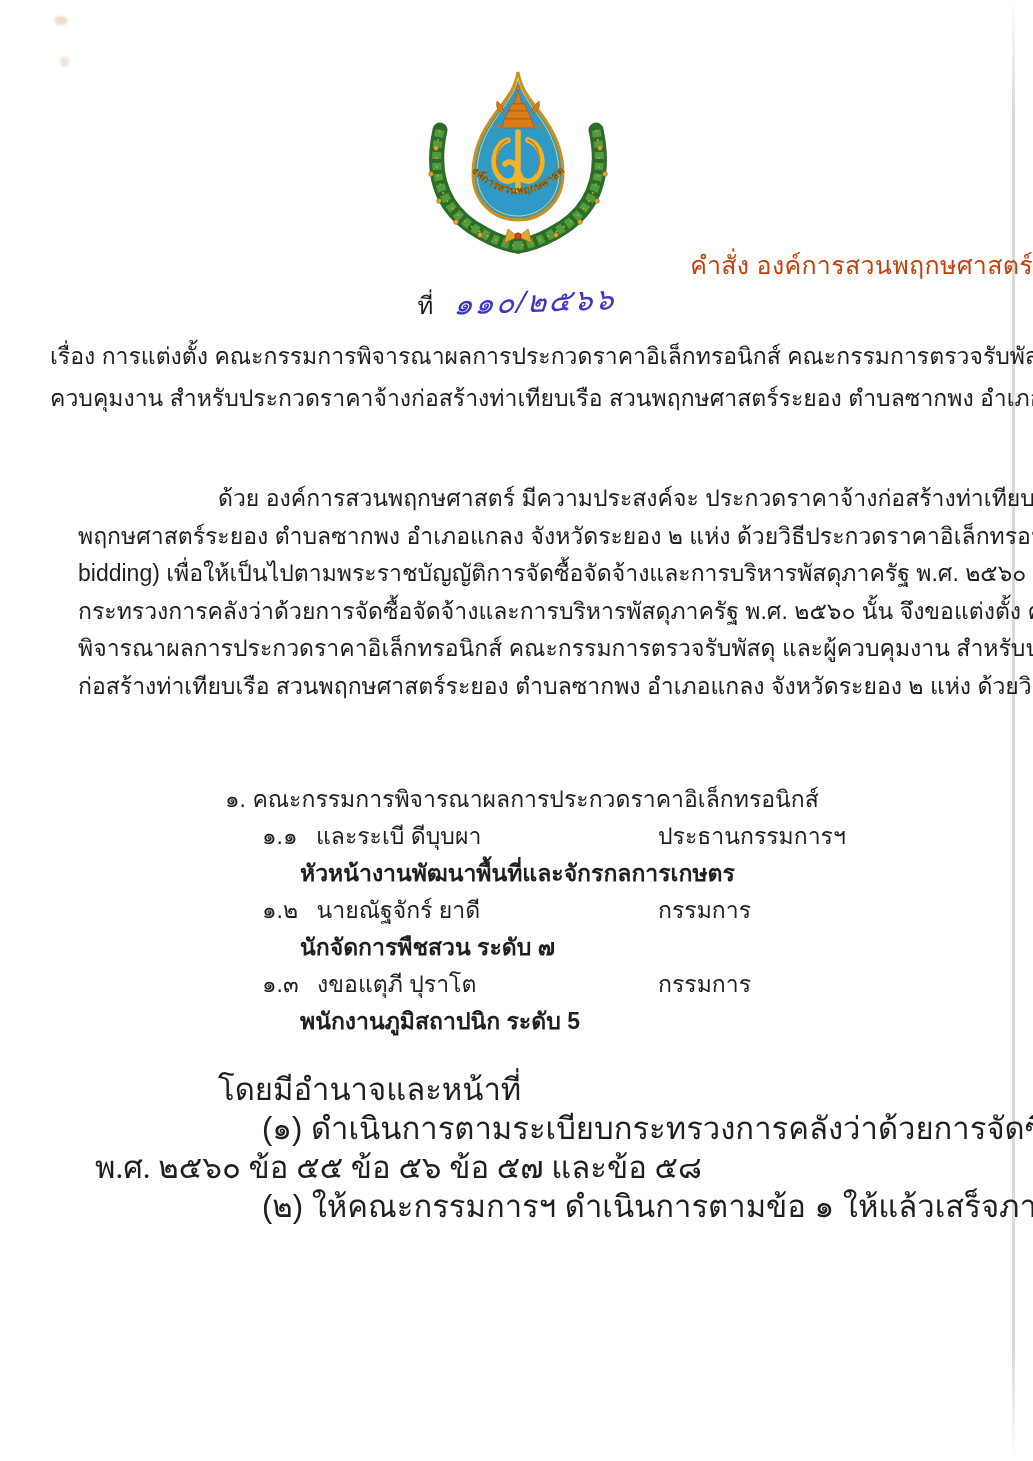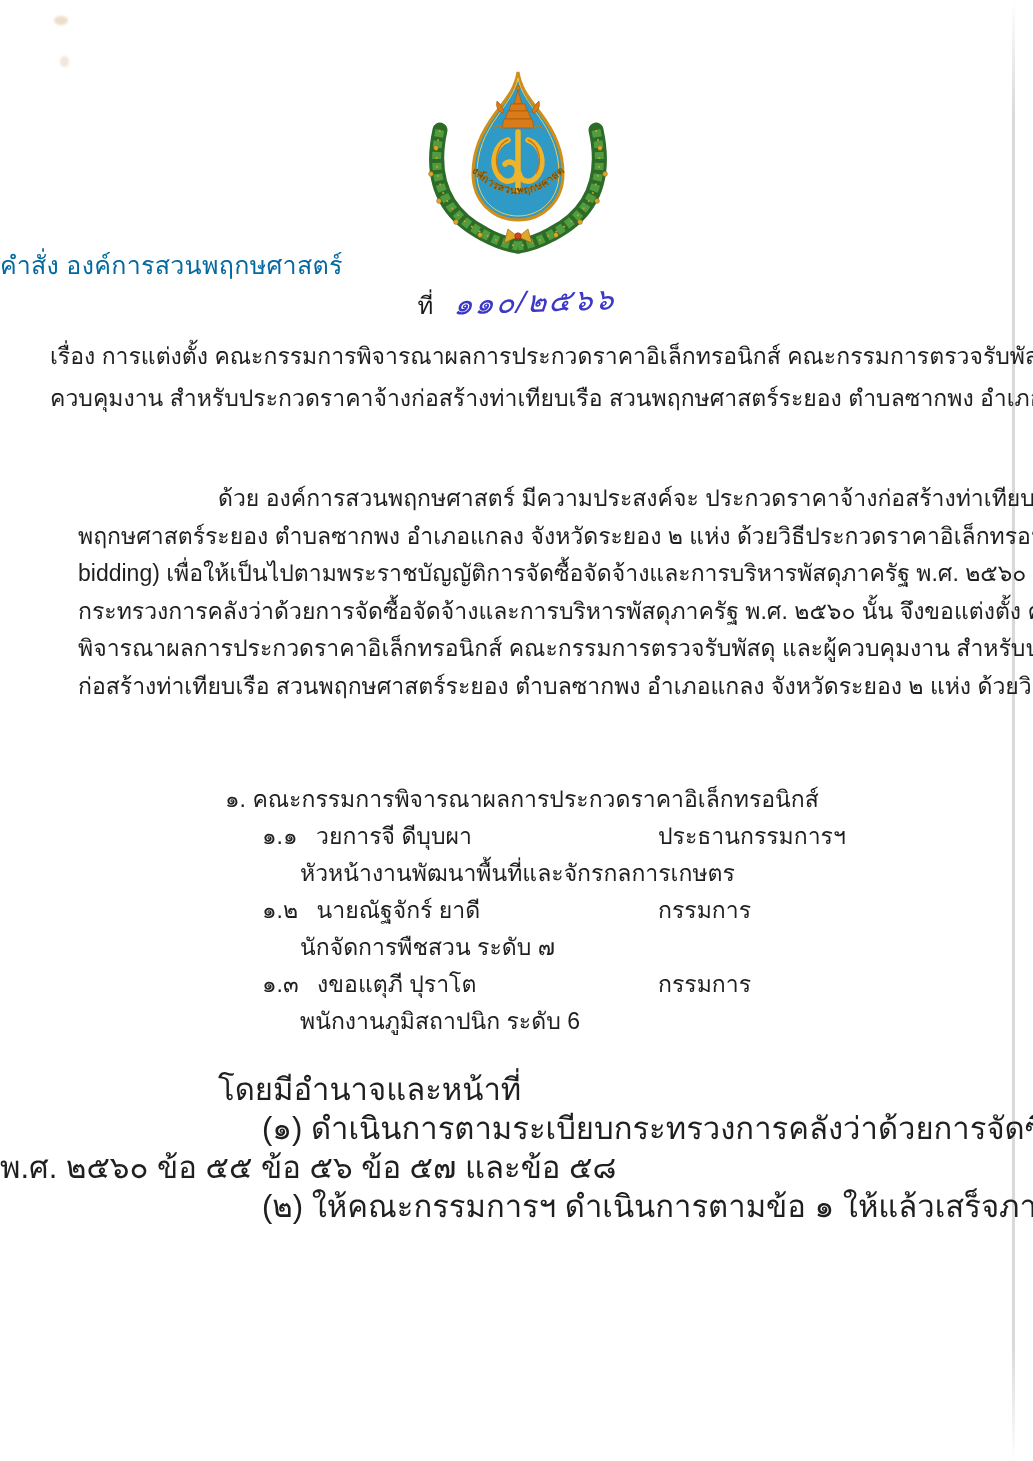--- a/index.html
+++ b/index.html
@@ -13,47 +13,47 @@
   }
   
   .speck{position:absolute;border-radius:50%;filter:blur(1px);}
   .speck.s1{left:54px;top:16px;width:14px;height:9px;background:rgba(214,182,140,.45);}
   .speck.s2{left:60px;top:56px;width:9px;height:11px;background:rgba(222,190,160,.40);}
   .scan-edge{position:absolute;right:18px;top:0;width:3px;height:1461px;
     background:linear-gradient(to bottom,rgba(190,190,190,.0),rgba(185,185,185,.55) 8%,rgba(185,185,185,.55) 92%,rgba(190,190,190,.0));}
   
   .seal{position:absolute;left:418px;top:68px;width:200px;height:190px;}
   
-  .title{position:absolute;left:0;top:248px;width:1033px;text-align:left;
-    font-size:25px;line-height:34px;letter-spacing:.3px;color:#0369a1;}
+  .title{position:absolute;left:0;top:248px;width:1033px;text-align:right;
+    font-size:25px;line-height:34px;letter-spacing:.3px;color:#c2410c;}
   .orderline{position:absolute;left:0;top:284px;width:1033px;text-align:center;font-size:24px;line-height:40px;}
   .no-prefix{color:#1b1b1b;margin-right:14px;}
   .no-hand{display:inline-block;font-size:30px;color:#3c38c5;
     transform:skewX(-7deg) rotate(-2deg) translateY(-2px);letter-spacing:2px;font-style:italic;}
   
   .subject{position:absolute;left:50px;top:336px;width:933px;text-align:center;}
   .sline{height:41.5px;line-height:41.5px;font-size:23px;white-space:nowrap;}
   
   .bodytext{position:absolute;left:78px;top:480px;width:900px;}
   .bline{height:37.5px;line-height:37.5px;font-size:23px;white-space:nowrap;}
   .bline.indent{padding-left:140px;}
   
   .committee{position:absolute;left:0;top:781px;width:1033px;}
   .cline{position:relative;height:37px;line-height:37px;font-size:23px;white-space:nowrap;}
   .cline.heading{padding-left:225px;}
   .cline.member{padding-left:262px;}
-  .cline.position{padding-left:300px;}
+  .cline.position{padding-left:300px;font-weight:bold;}
   .mno{margin-right:12px;}
   .role{position:absolute;left:652px;top:0;margin-left:6px;}
   
   .duties{position:absolute;left:0;top:1070px;width:1033px;}
   .dline{height:39px;line-height:39px;font-size:31px;white-space:nowrap;}
   .dline.heading{padding-left:218px;}
   .dline.clause{padding-left:262px;}
-  .dline.cont{}
+  .dline.cont{padding-left:95px;font-family:Liberation Serif, serif;}
 </style>
 </head>
 <body>
 
 <div class="page">
 
   <div class="speck s1"></div>
   <div class="speck s2"></div>
   <div class="scan-edge"></div>
 
@@ -139,38 +139,38 @@
     <div class="bline">กระทรวงการคลังว่าด้วยการจัดซื้อจัดจ้างและการบริหารพัสดุภาครัฐ พ.ศ. ๒๕๖๐ นั้น จึงขอแต่งตั้ง คณะกรรมการ</div>
     <div class="bline">พิจารณาผลการประกวดราคาอิเล็กทรอนิกส์ คณะกรรมการตรวจรับพัสดุ และผู้ควบคุมงาน สำหรับประกวดราคาจ้าง</div>
     <div class="bline">ก่อสร้างท่าเทียบเรือ สวนพฤกษศาสตร์ระยอง ตำบลซากพง อำเภอแกลง จังหวัดระยอง ๒ แห่ง ด้วยวิธีประกวดราคา</div>
   </div>
 
   <div class="committee">
     <div class="cline heading">๑. คณะกรรมการพิจารณาผลการประกวดราคาอิเล็กทรอนิกส์</div>
 
     <div class="cline member">
       <span class="mno">๑.๑</span>
-      <span class="mname">วยการจี ดีบุบผา</span>
+      <span class="mname">และระเบี ดีบุบผา</span>
       <span class="role">ประธานกรรมการฯ</span>
     </div>
     <div class="cline position">หัวหน้างานพัฒนาพื้นที่และจักรกลการเกษตร</div>
 
     <div class="cline member">
       <span class="mno">๑.๒</span>
       <span class="mname">นายณัฐจักร์ ยาดี</span>
       <span class="role">กรรมการ</span>
     </div>
     <div class="cline position">นักจัดการพืชสวน ระดับ ๗</div>
 
     <div class="cline member">
       <span class="mno">๑.๓</span>
       <span class="mname">งขอแตุภี ปุราโต</span>
       <span class="role">กรรมการ</span>
     </div>
-    <div class="cline position">พนักงานภูมิสถาปนิก ระดับ 6</div>
+    <div class="cline position">พนักงานภูมิสถาปนิก ระดับ 5</div>
   </div>
 
   <div class="duties">
     <div class="dline heading">โดยมีอำนาจและหน้าที่</div>
     <div class="dline clause">(๑) ดำเนินการตามระเบียบกระทรวงการคลังว่าด้วยการจัดซื้อจัดจ้างและการบริหารพัสดุภาครัฐ</div>
     <div class="dline cont">พ.ศ. ๒๕๖๐ ข้อ ๕๕ ข้อ ๕๖ ข้อ ๕๗ และข้อ ๕๘</div>
     <div class="dline clause">(๒) ให้คณะกรรมการฯ ดำเนินการตามข้อ ๑ ให้แล้วเสร็จภายใน ๕ วัน นับถัดจากวันเสนอราคา</div>
   </div>
 
 </div>

